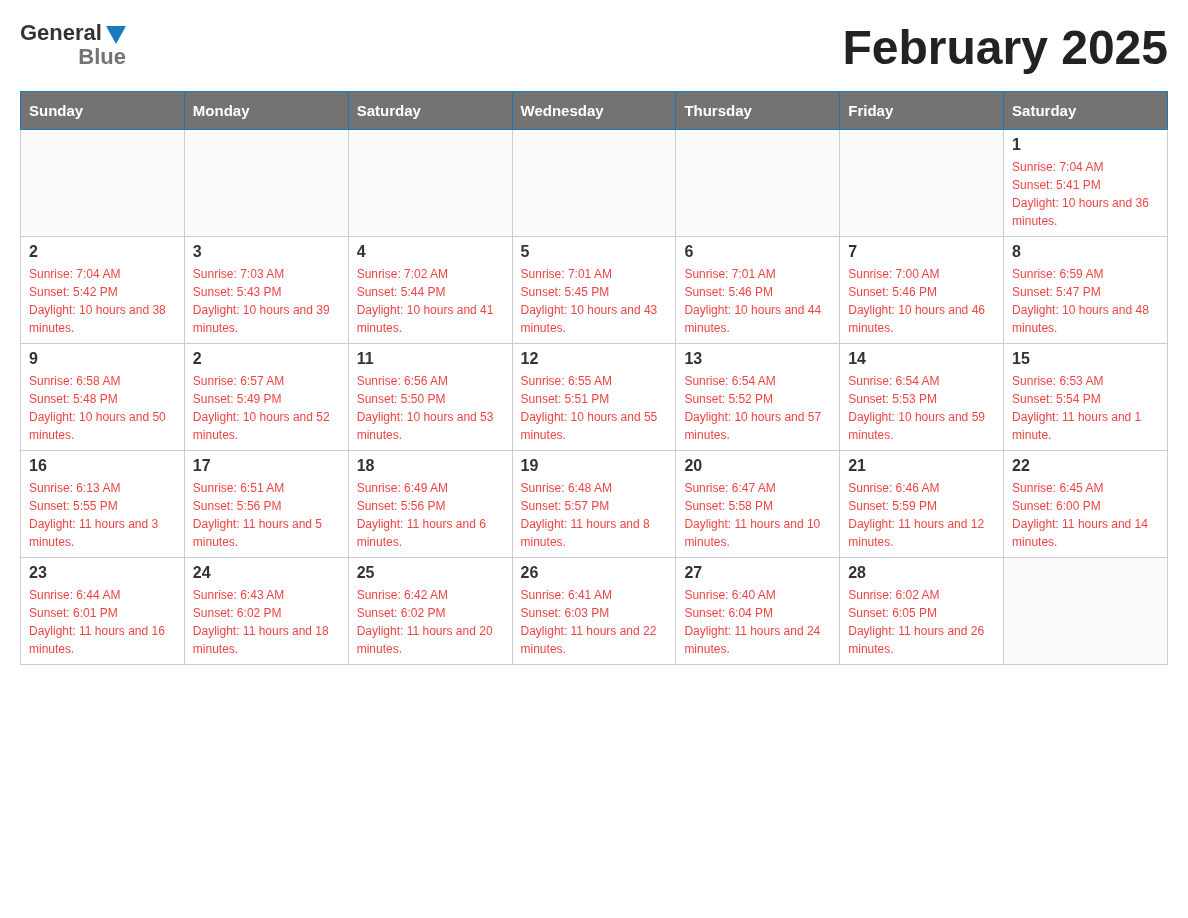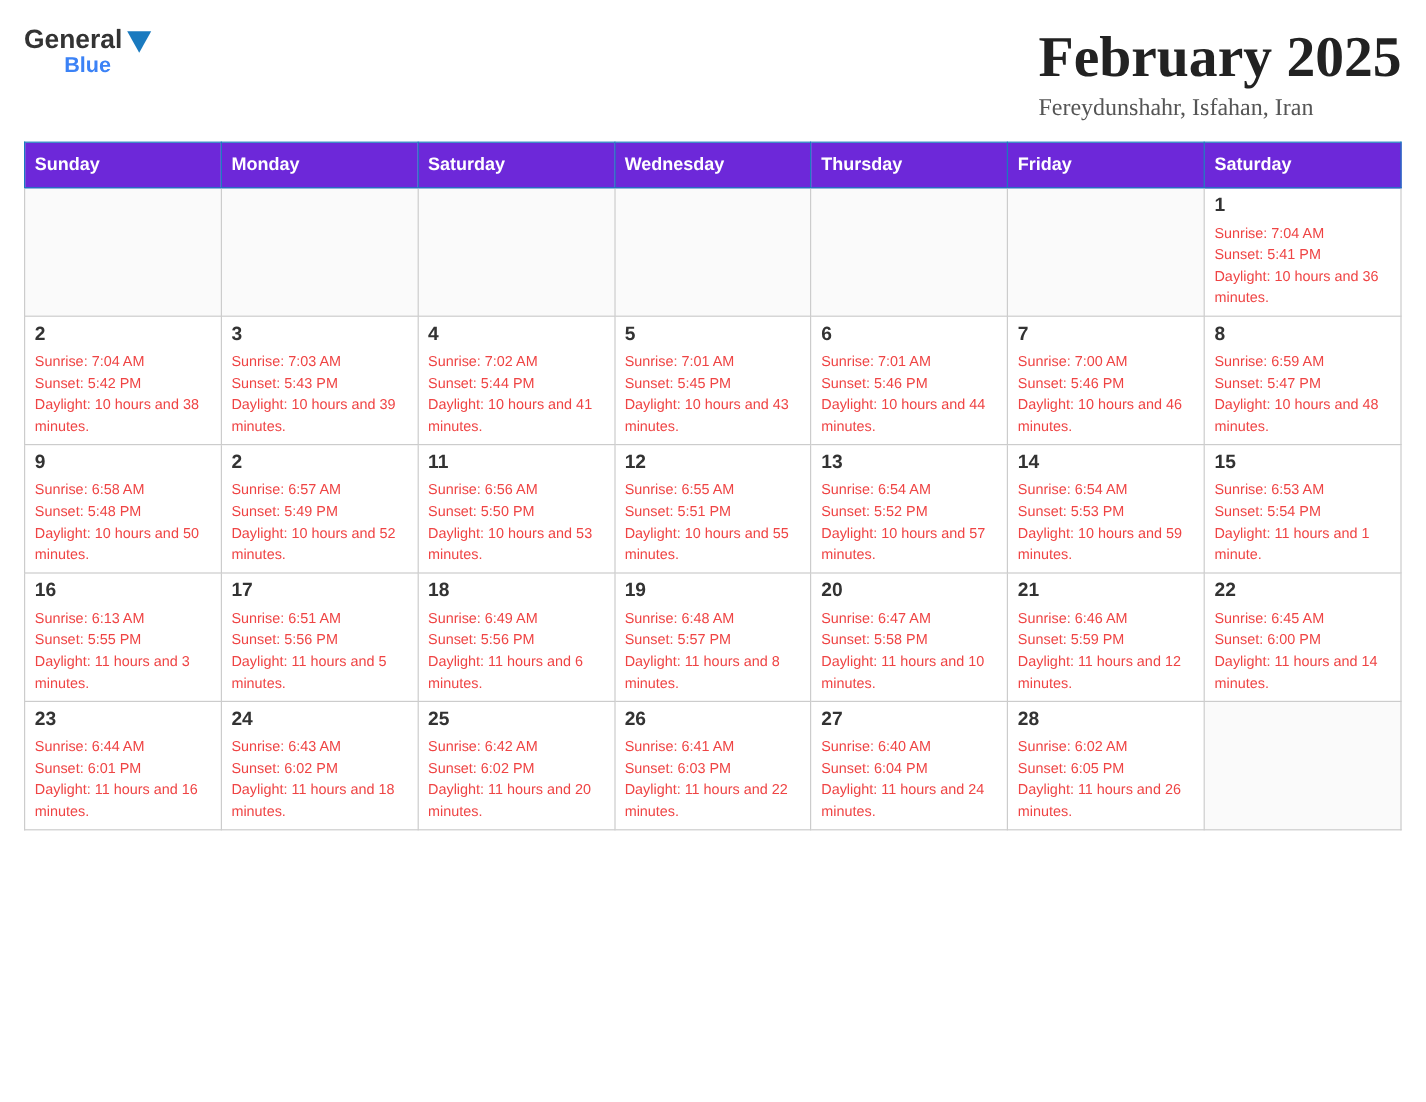--- a/index.html
+++ b/index.html
@@ -12,67 +12,66 @@
     }
     .header {
       display: flex;
       justify-content: space-between;
       align-items: flex-start;
       margin-bottom: 16px;
     }
     .logo {
       display: flex;
       flex-direction: column;
-      align-items: center;
+      align-items: flex-end;
     }
     .logo-top {
       display: flex;
       align-items: center;
     }
     .logo-general {
       font-size: 22px;
       font-weight: bold;
       color: #333;
     }
     .logo-triangle {
       width: 0;
       height: 0;
       border-left: 10px solid transparent;
       border-right: 10px solid transparent;
       border-top: 18px solid #1a7abf;
       margin-left: 4px;
       margin-top: 4px;
     }
     .logo-blue {
-      font-size: 18px;
-      font-weight: bold;
-      color: #3b82f6;
+      font-size: 22px;
+      font-weight: bold;
+      color: #737373;
       margin-top: -2px;
     }
     .title-block {
-      text-align: left;
-      font-family: Liberation Serif, serif;
+      text-align: center;
     }
     .title-block h1 {
       font-size: 48px;
       font-weight: bold;
       color: #222;
     }
     .title-block h2 {
       font-size: 20px;
       font-weight: normal;
       color: #555;
       margin-top: 4px;
     }
     .calendar {
       width: 100%;
       border-collapse: collapse;
     }
     .calendar thead th {
-      background-color: #6d28d9;
+      background-color: #737373;
       color: #fff;
       font-size: 15px;
       font-weight: bold;
       padding: 10px 8px;
       text-align: left;
       border: 1px solid #1a7abf;
     }
     .calendar tbody td {
       vertical-align: top;
       border: 1px solid #ccc;
@@ -107,21 +106,20 @@
 <div class="header">
   <div class="logo">
     <div class="logo-top">
       <span class="logo-general">General</span>
       <div class="logo-triangle"></div>
     </div>
     <span class="logo-blue">Blue</span>
   </div>
   <div class="title-block">
     <h1>February 2025</h1>
-    <h2>Fereydunshahr, Isfahan, Iran</h2>
   </div>
 </div>
 
 <table class="calendar">
   <thead>
     <tr>
     <th>Sunday</th>
         <th>Monday</th>
         <th>Saturday</th>
         <th>Wednesday</th>

